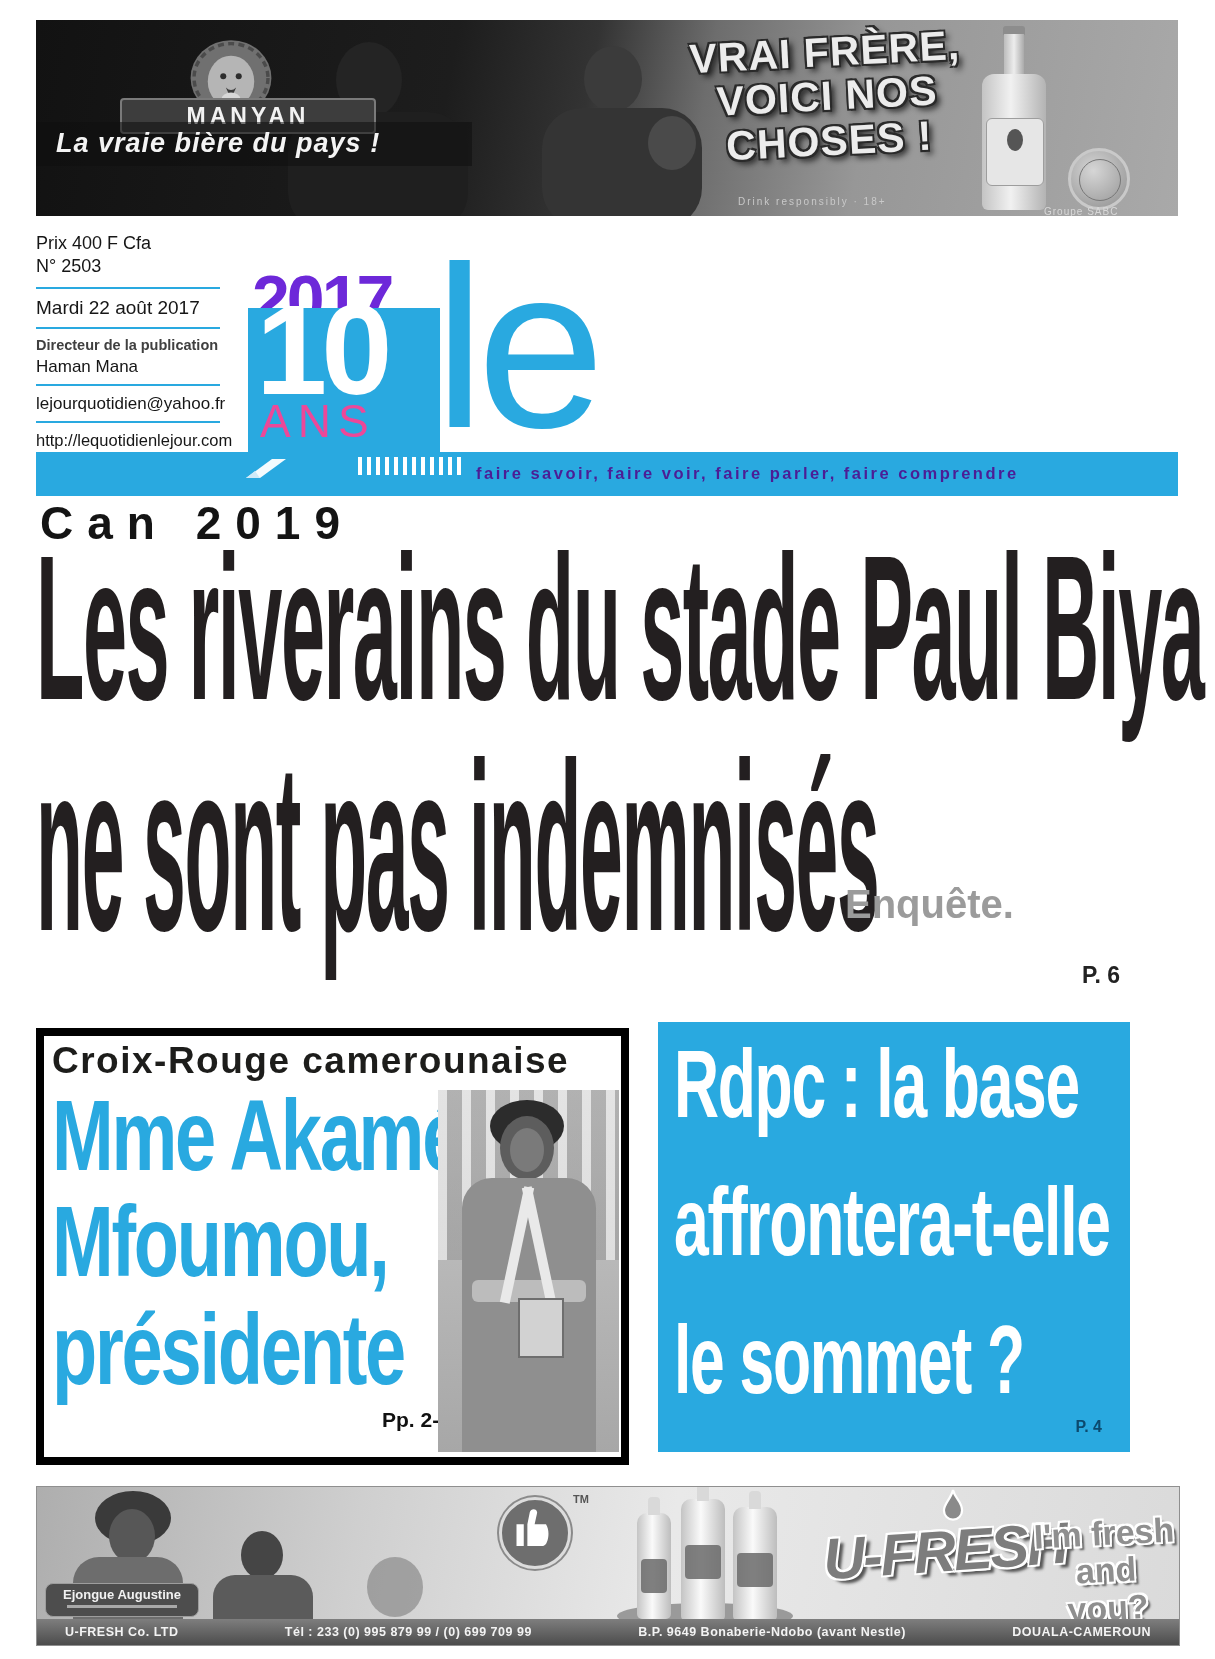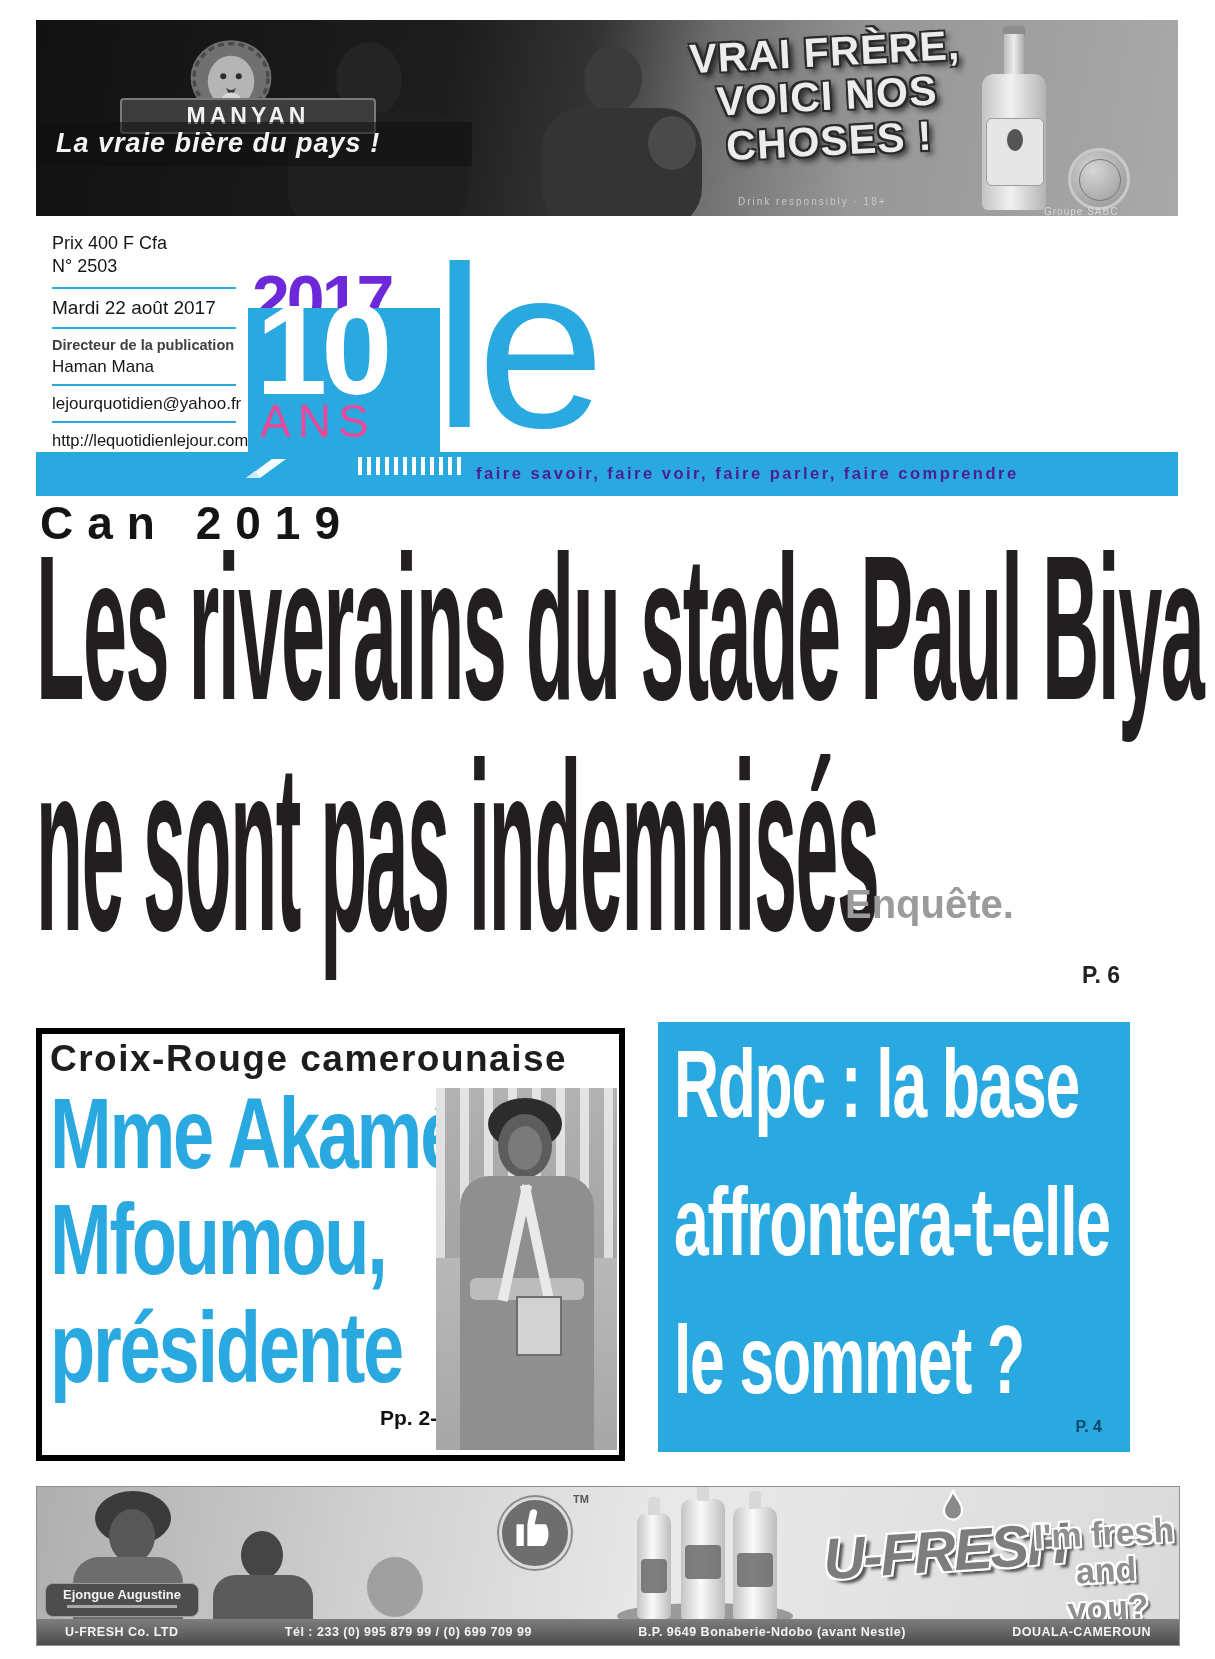--- a/index.html
+++ b/index.html
@@ -35,21 +35,21 @@
   .bottle-label{position:absolute;left:4px;top:92px;width:56px;height:66px;background:#e6e6e6;
     border-radius:6px;border:1px solid #9d9d9d;}
   .bottle-label-mark{position:absolute;left:20px;top:10px;width:16px;height:22px;background:#555;border-radius:50%;}
   .seal{position:absolute;left:1032px;top:128px;width:56px;height:56px;border-radius:50%;
     background:radial-gradient(circle at 40% 35%,#d6d6d6,#8e8e8e);border:3px solid #c9c9c9;}
   .seal-inner{position:absolute;left:8px;top:8px;width:40px;height:40px;border-radius:50%;border:1px solid #777;}
   .ta-group{position:absolute;left:1008px;top:186px;font-size:10px;color:#d8d8d8;letter-spacing:1px;}
 
   
   .masthead{position:absolute;left:36px;top:228px;width:1142px;height:224px;}
-  .mh-left{position:absolute;left:16px;top:4px;width:206px;font-size:18px;line-height:1.25;color:#161616;}
+  .mh-left{position:absolute;left:0;top:4px;width:206px;font-size:18px;line-height:1.25;color:#161616;}
   .mh-rule{height:2px;background:#29a9e0;width:184px;margin:7px 0;}
   .mh-price{font-size:18px;}
   .mh-issue{font-size:18px;margin-bottom:10px;}
   .mh-date{font-size:19px;margin:6px 0 4px;}
   .mh-dirlabel{color:#404040;font-weight:bold;font-size:14.5px;margin-top:4px;}
   .mh-dirname{font-size:17px;margin:2px 0 2px;}
   .mh-email{font-size:17px;margin:4px 0 2px;}
   .mh-web{font-size:16.5px;margin-top:4px;}
   .mh-phone{font-size:16.5px;letter-spacing:4px;margin-top:2px;}
   .anniv{position:absolute;left:212px;top:0;width:192px;height:224px;}
@@ -79,21 +79,21 @@
   .lead-kicker{position:absolute;left:40px;top:496px;font-size:46px;font-weight:bold;
     letter-spacing:14px;color:#141414;}
   .hl{position:absolute;left:36px;white-space:nowrap;font-weight:bold;color:#231f20;
     transform-origin:0 0;line-height:.88;}
   .hl1{top:538px;font-size:206px;letter-spacing:-4px;transform:scale(.385,1);}
   .hl2{top:742px;font-size:240px;letter-spacing:-4px;transform:scale(.32,1);}
   .lead-genre{position:absolute;left:845px;top:882px;font-size:40px;font-weight:bold;color:#9b9b9b;}
   .lead-page{position:absolute;left:1040px;top:962px;font-size:23px;font-weight:bold;color:#222;margin-left:42px;}
 
   
-  .left-box{position:absolute;left:36px;top:1028px;width:577px;height:421px;border:6px solid #000000;
+  .left-box{position:absolute;left:36px;top:1028px;width:577px;height:421px;border:8px solid #000000;
     background:#fff;}
   .lb-kicker{position:absolute;left:8px;top:4px;font-size:37px;font-weight:bold;letter-spacing:1.5px;
     color:#1d1d1b;white-space:nowrap;}
   .lb-line{position:absolute;left:8px;white-space:nowrap;font-weight:bold;color:#29a9e0;
     font-size:100px;letter-spacing:-3px;transform:scale(.74,1);transform-origin:0 0;line-height:.95;}
   .lb1{top:52px;} .lb2{top:158px;} .lb3{top:266px;}
   .lb-page{position:absolute;left:338px;top:372px;font-size:21px;font-weight:bold;color:#111;}
   .lb-photo{position:absolute;left:394px;top:54px;width:181px;height:362px;overflow:hidden;
     background:linear-gradient(180deg,#cbcbcb 0%,#bcbcbc 35%,#a7a7a7 100%);}
   .ph-chairs{position:absolute;left:0;top:0;width:181px;height:170px;

